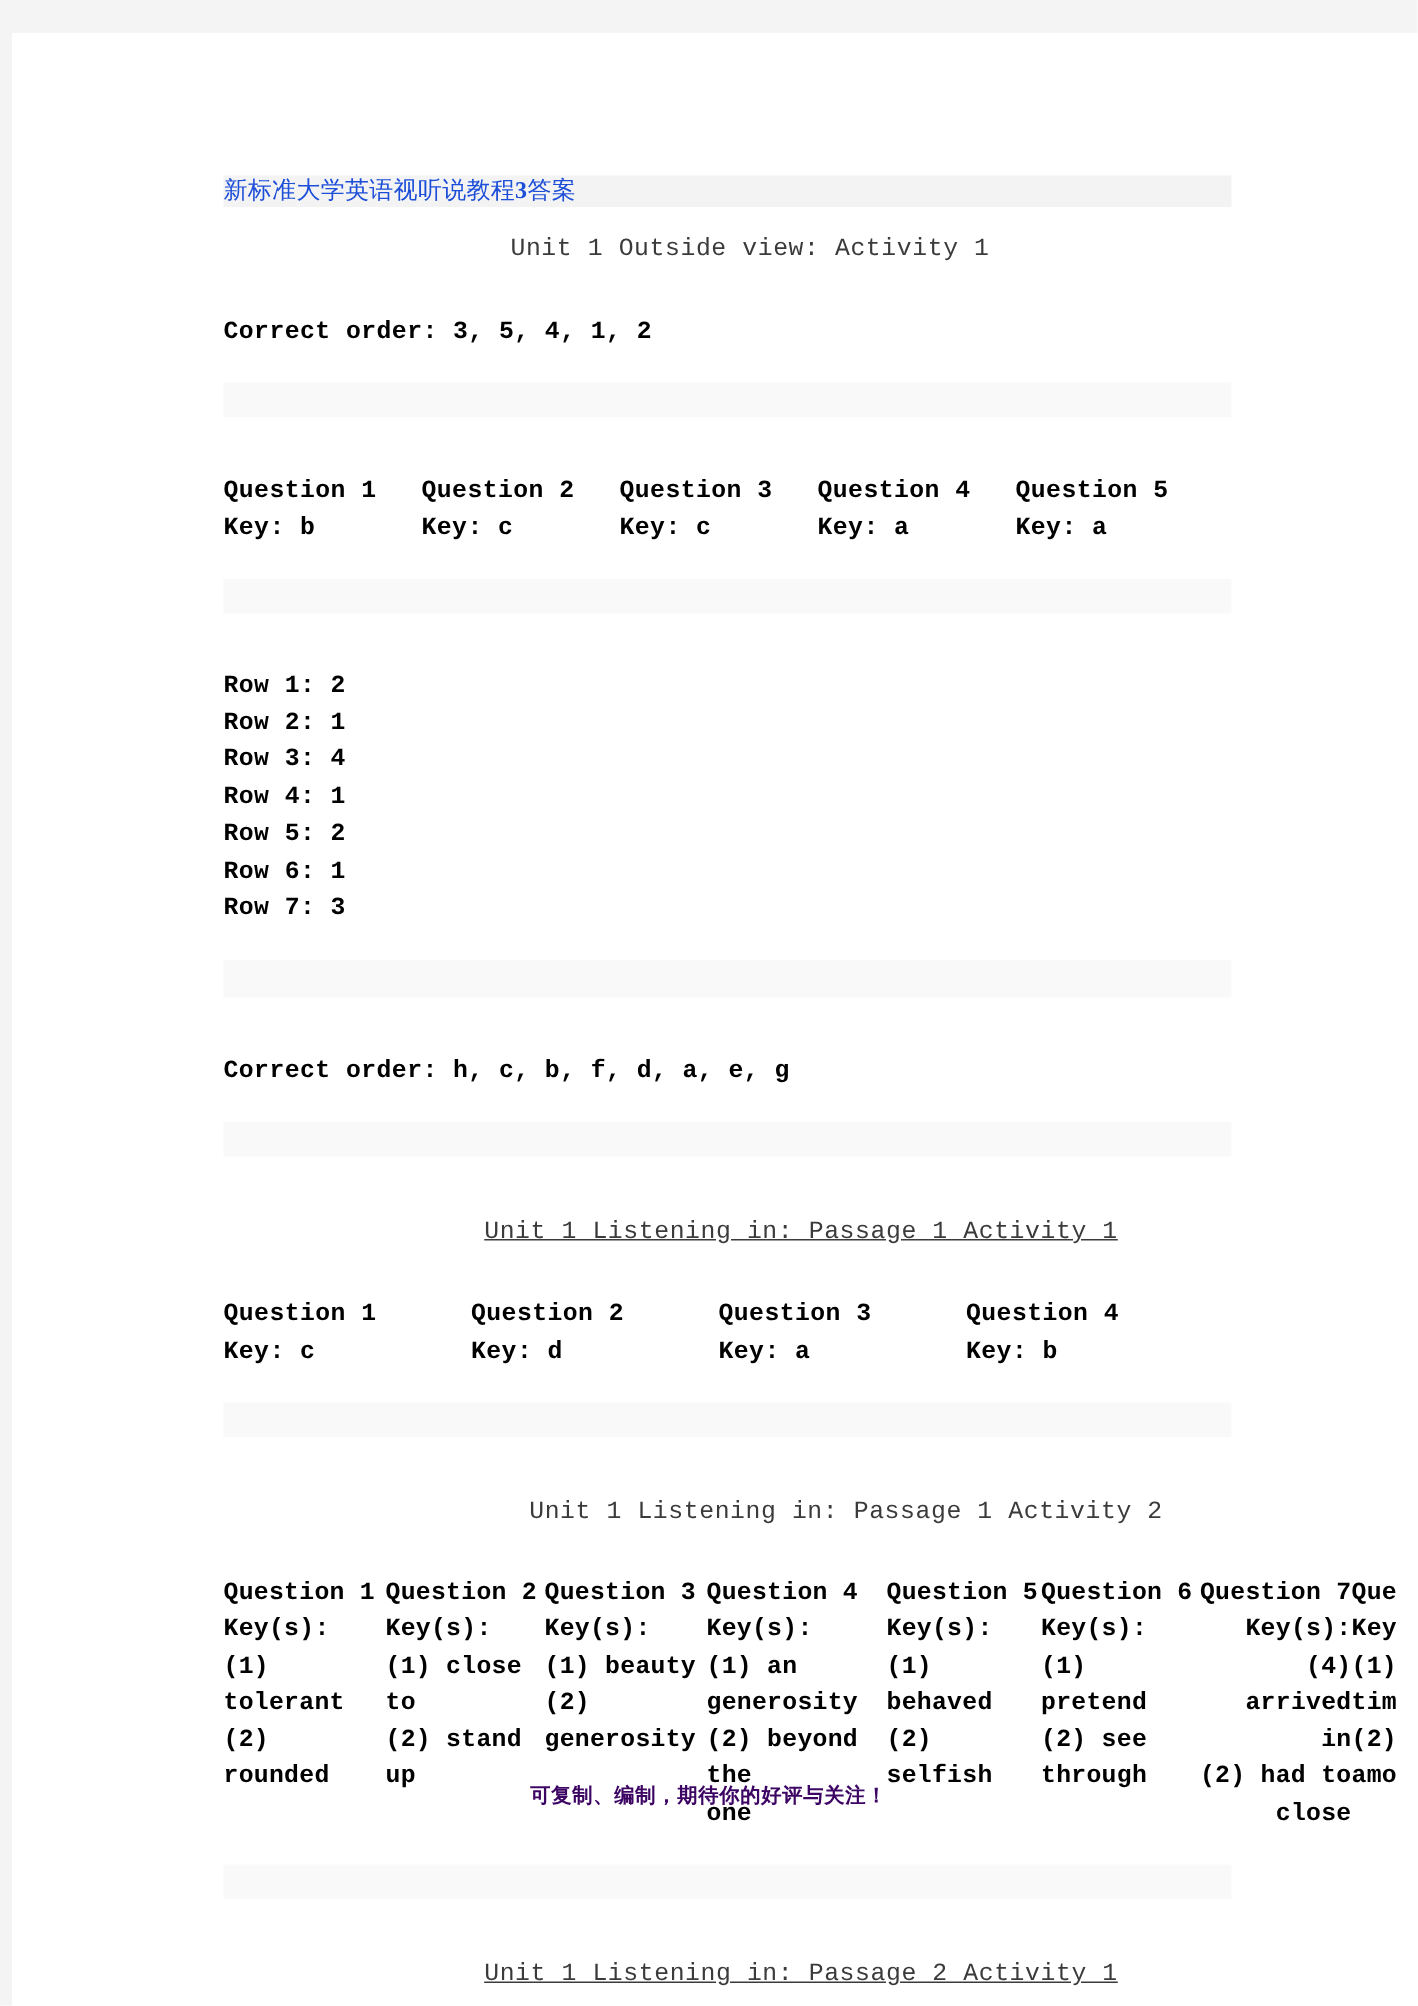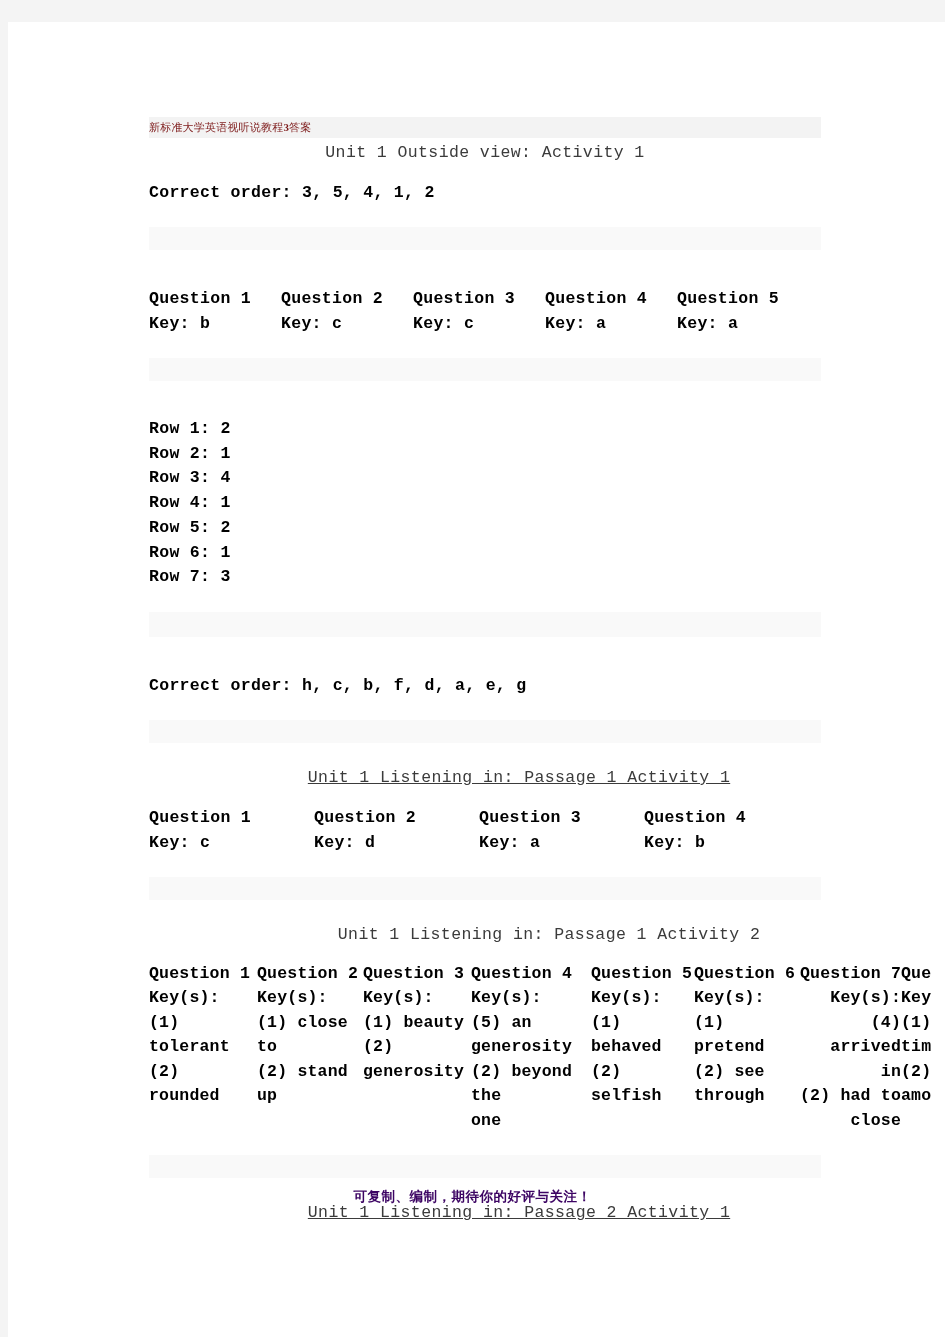--- a/index.html
+++ b/index.html
@@ -39,39 +39,39 @@
     position: absolute;
     left: 141px;
     top: 95px;
     width: 800px;
   }
   
   .doc-title {
     width: 672px;
     background: #f3f3f3;
     font-family: "Liberation Serif", serif;
-    font-size: 11px;
+    font-size: 16px;
     line-height: 21px;
-    color: #7f1d1d;
+    color: #1d4ed8;
     letter-spacing: 0.2px;
     white-space: nowrap;
     padding: 0;
     margin: 0 0 2px 0;
   }
   .doc-title b { font-weight: bold; }
 
   
   .sec-head {
     font-family: "Liberation Mono", "DejaVu Sans Mono", monospace;
     font-size: 16.5px;
     color: #3b3b3b;
     text-align: center;
     width: 672px;
     line-height: 26px;
-    margin: 0;
+    margin: 15px;
     white-space: nowrap;
     letter-spacing: 0.4px;
   }
   .sec-head.wide { width: 740px; text-decoration: underline; }
   .sec-head.wide2 { width: 800px; }
 
   
   .ans-line {
     font-family: "Liberation Mono", "DejaVu Sans Mono", monospace;
     font-weight: bold;
@@ -278,21 +278,21 @@
         <div class="kb">Key(s):</div>
         <div class="kb">(1) beauty</div>
         <div class="kb">(2)</div>
         <div class="kb">generosity</div>
         <div class="kb">&nbsp;</div>
       </div>
 
       <div class="kcol kc4">
         <div class="kh">Question 4</div>
         <div class="kb">Key(s):</div>
-        <div class="kb">(5) an</div>
+        <div class="kb">(1) an</div>
         <div class="kb">generosity</div>
         <div class="kb">(2) beyond the</div>
         <div class="kb">one</div>
       </div>
 
       <div class="kcol kc5">
         <div class="kh">Question 5</div>
         <div class="kb">Key(s):</div>
         <div class="kb">(1)</div>
         <div class="kb">behaved</div>

